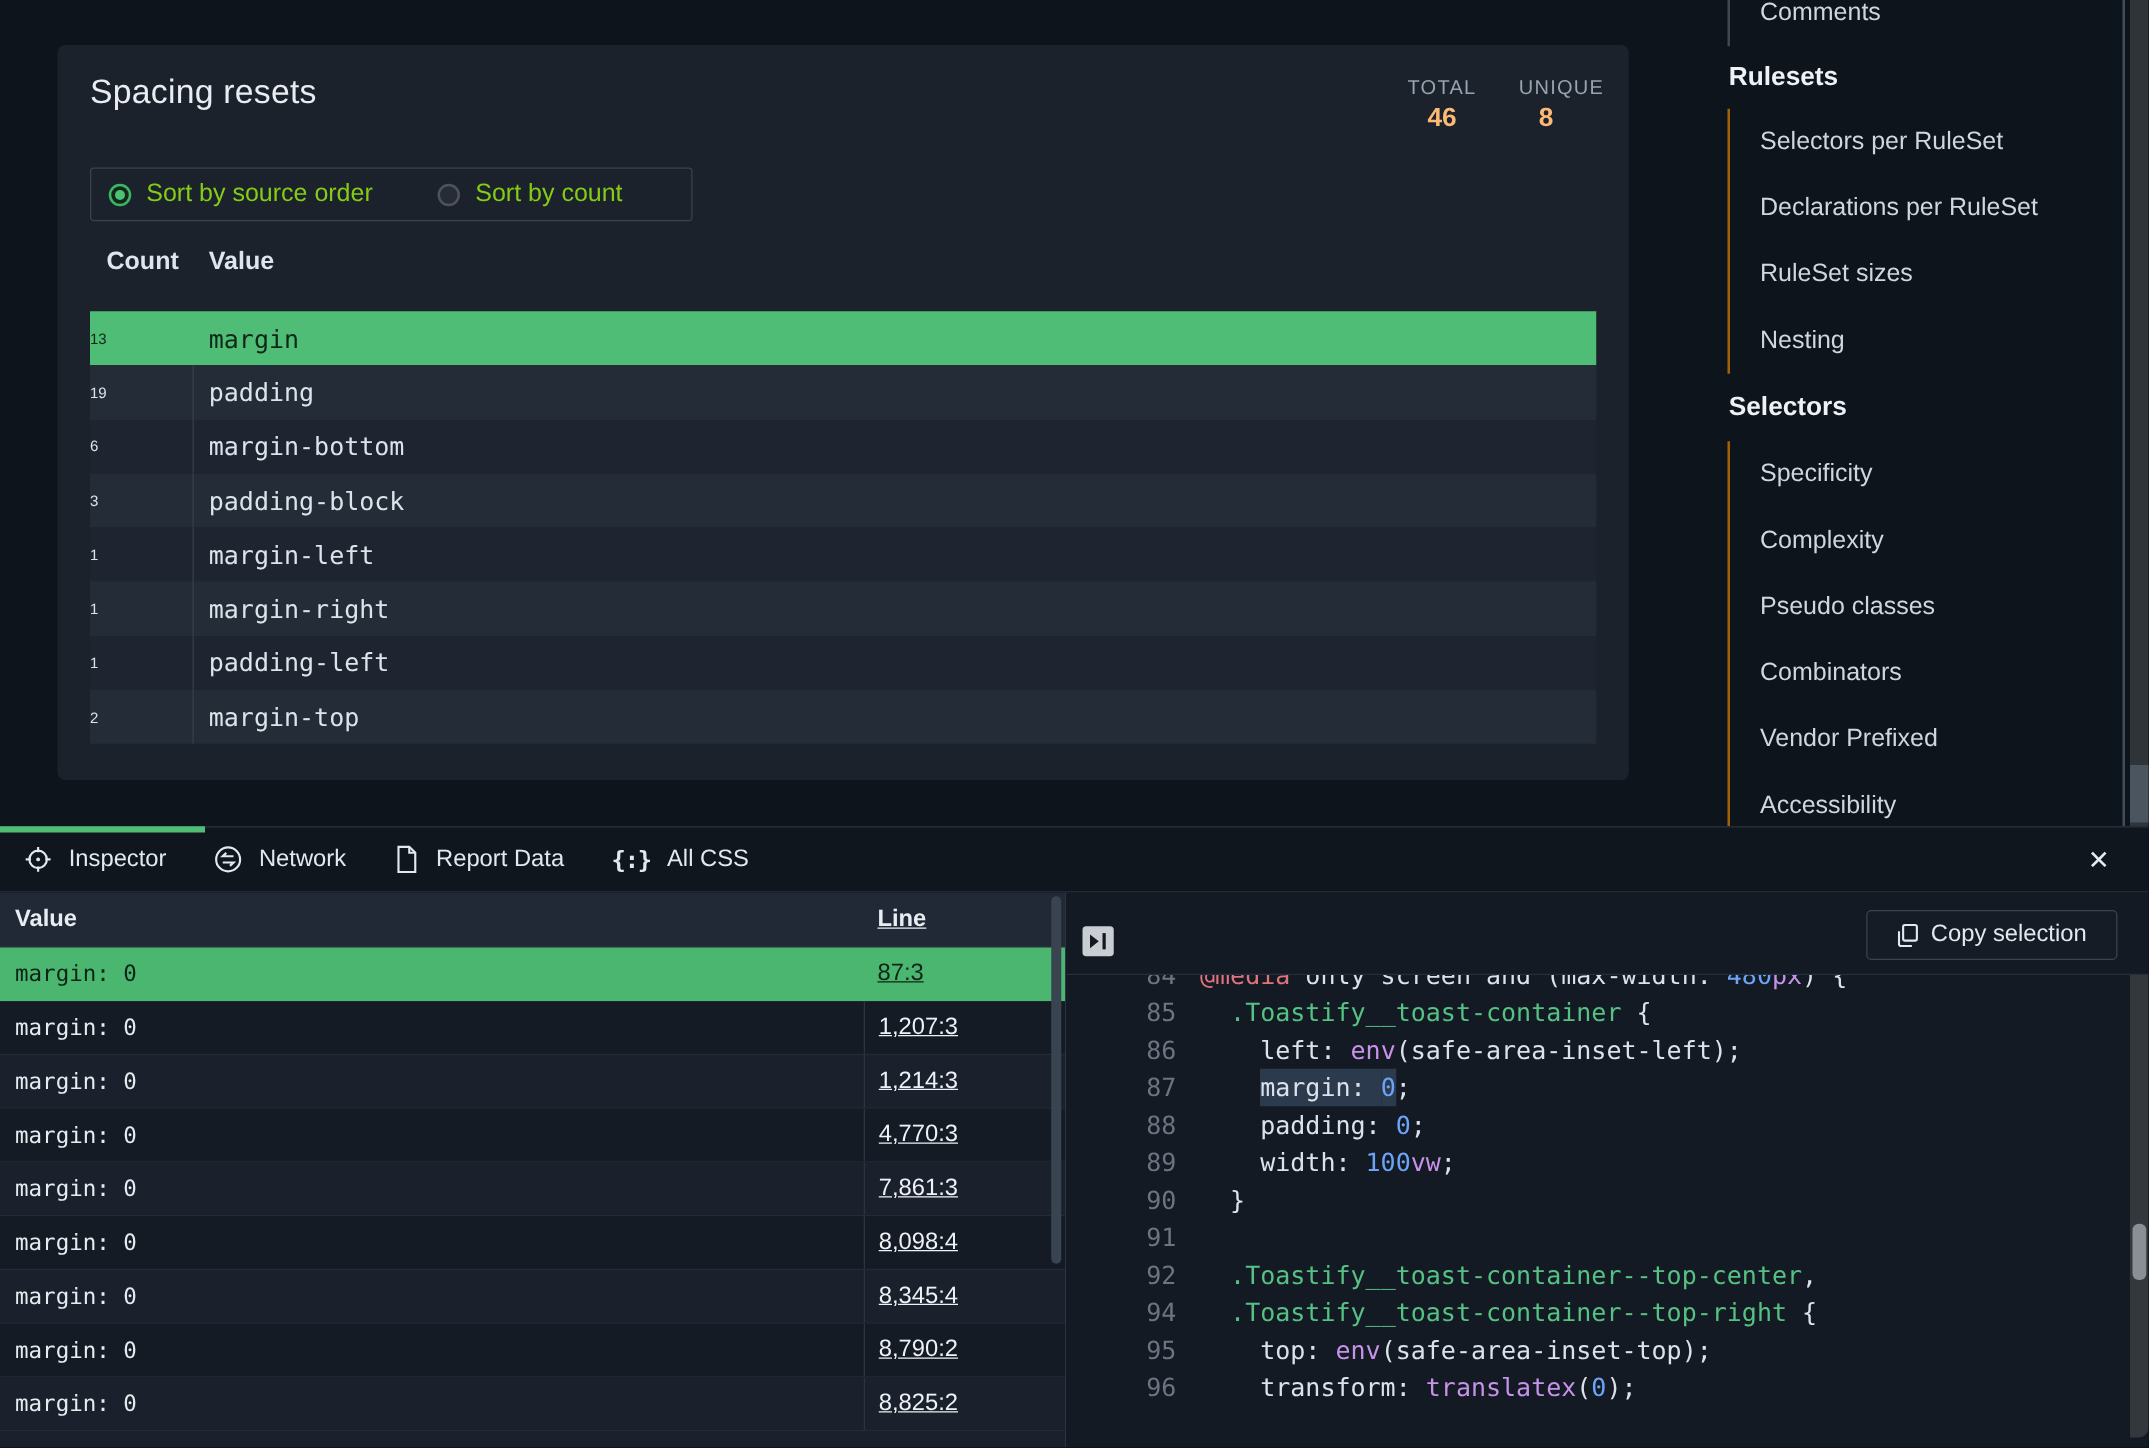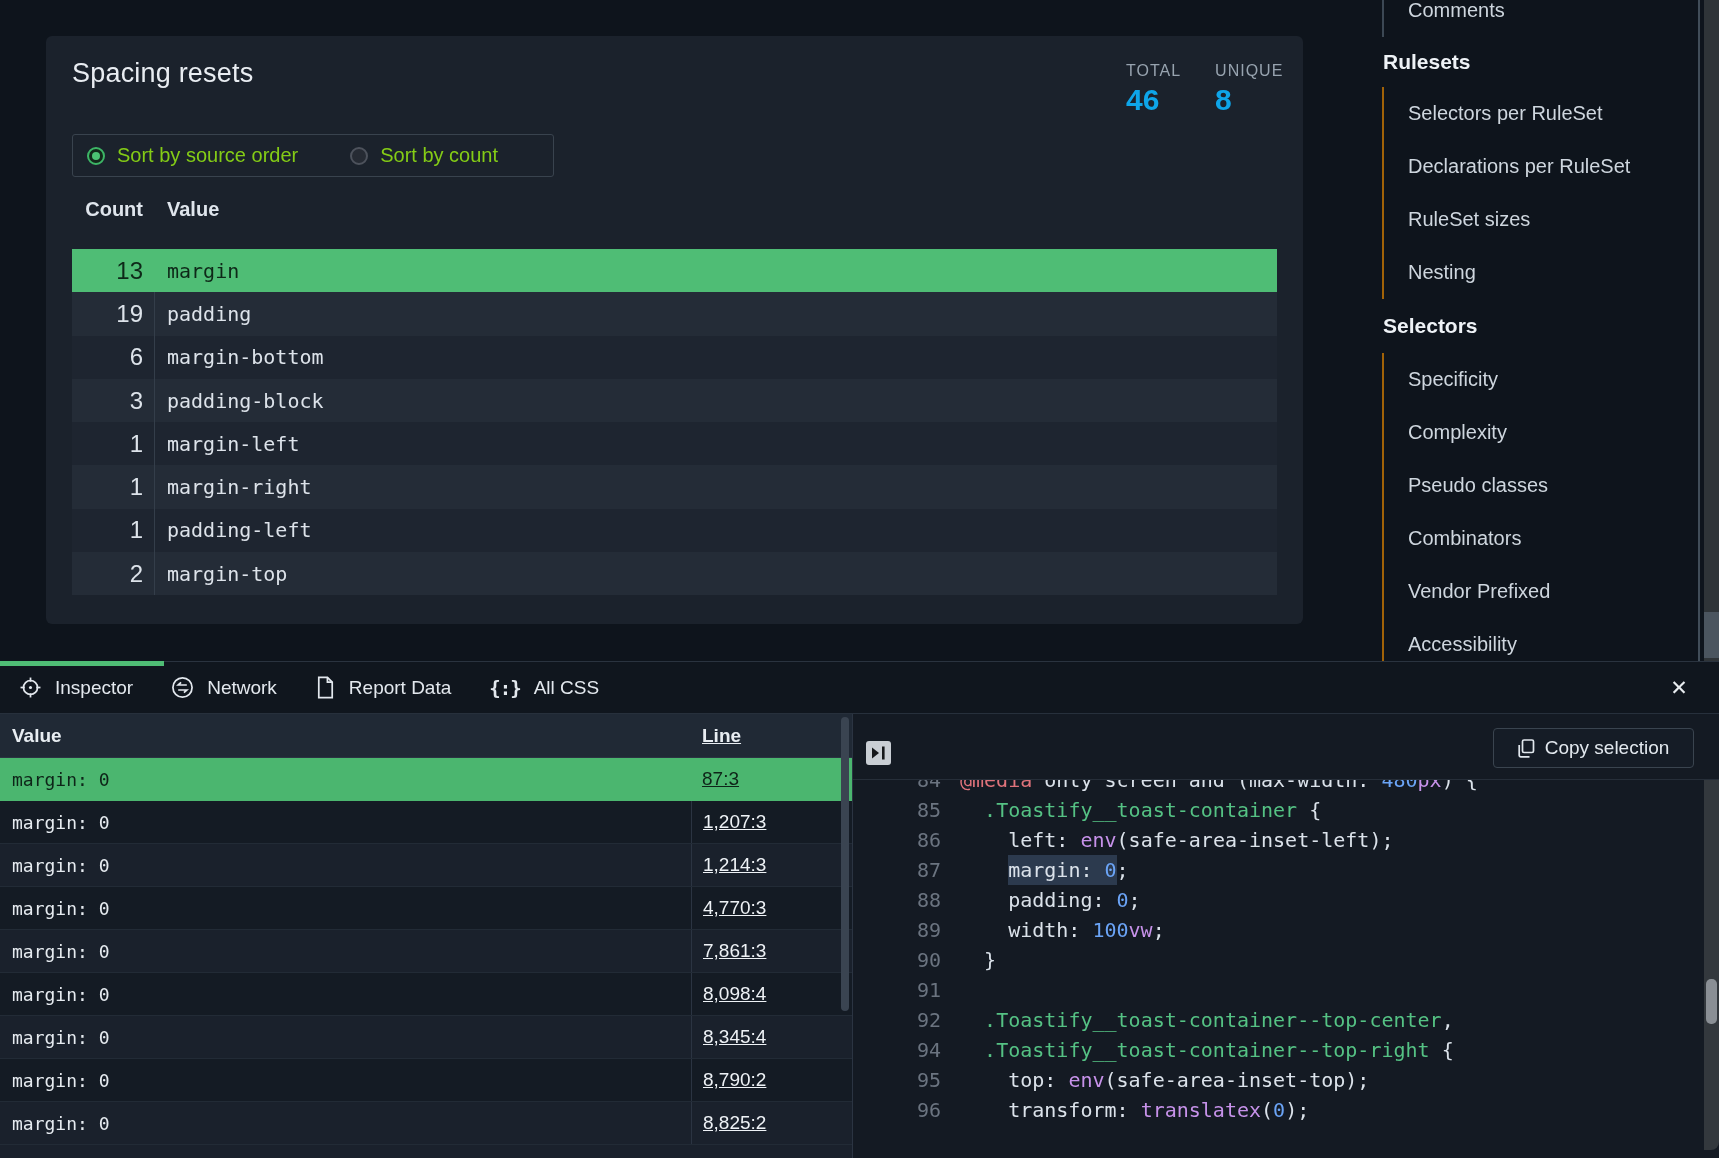--- a/index.html
+++ b/index.html
@@ -7,38 +7,38 @@
   body { font-family:"Liberation Sans", sans-serif; color:#e8edf2; }
   .stage { position:relative; width:1719px; height:1158px; overflow:hidden; background:#0e141c; }
   .mono { font-family:"DejaVu Sans Mono", monospace; }
 
   
   .card { position:absolute; left:46px; top:36px; width:1257px; height:588px; background:#1b222c; border-radius:6px; }
   .card-title { position:absolute; left:26px; top:22px; font-size:27px; font-weight:500; color:#e9edf2; letter-spacing:.2px; }
   .stats { position:absolute; top:26px; left:1080px; display:flex; gap:34px; }
   .stat { display:flex; flex-direction:column; }
   .stat-label { font-size:16px; letter-spacing:1px; color:#97a3af; }
-  .stat-value { font-size:30px; font-weight:bold; color:#0ea5e9; margin-top:3px; }
+  .stat-value { font-size:21px; font-weight:bold; color:#fdba74; margin-top:3px;margin-left:16px; }
 
   .radio-group { position:absolute; left:26px; top:98px; width:482px; height:43px; border:1px solid #39434e; border-radius:3px; display:flex; align-items:center; padding-left:14px; }
   .radio { width:18px; height:18px; border-radius:50%; flex:0 0 auto; }
   .radio.sel { border:2.5px solid #3db566; background:#13271b; display:flex; align-items:center; justify-content:center; }
   .radio.sel .dot { width:8px; height:8px; border-radius:50%; background:#4cc173; }
   .radio.unsel { border:2.5px solid #4d525c; background:#262b34; }
   .radio-label { font-size:20px; color:#84cc16; margin-left:12px; }
   .radio.second { margin-left:52px; }
 
   .tbl-head { position:absolute; left:26px; top:162px; display:flex; align-items:center; font-size:20px; font-weight:bold; color:#dfe5ec; }
   .tbl-head .h-count { width:71px; text-align:right; }
   .tbl-head .h-value { margin-left:24px; }
   .tbl-rows { position:absolute; left:26px; top:213px; width:1205px; }
   .t-row { position:relative; height:43.3px; display:flex; align-items:center; }
   .t-row.shade-a { background:#242c37; }
   .t-row.shade-b { background:#1e2530; }
-  .t-row .rc { width:71px; text-align:right; font-size:24px; color:#dde3ea; }
+  .t-row .rc { width:71px; font-size:12px; color:#dde3ea; }
   .t-row .rdiv { width:1px; align-self:stretch; background:#343e4a; margin-left:11px; }
   .t-row .rv { padding-left:12px; font-size:20px; color:#dde3ea; }
   .t-row.hl { background:#4fbd75; }
   .t-row.hl .rc, .t-row.hl .rv { color:#0e2818; }
   .t-row.hl .rdiv { background:transparent; }
 
   
   .sidebar { position:absolute; left:1382px; top:-16px; width:316px; }
   .sb-item { height:53px; display:flex; align-items:center; padding-left:24px; font-size:20px; color:#ced6de; cursor:pointer; }
   .sb-solo { border-left:2px solid #3c4854; }

